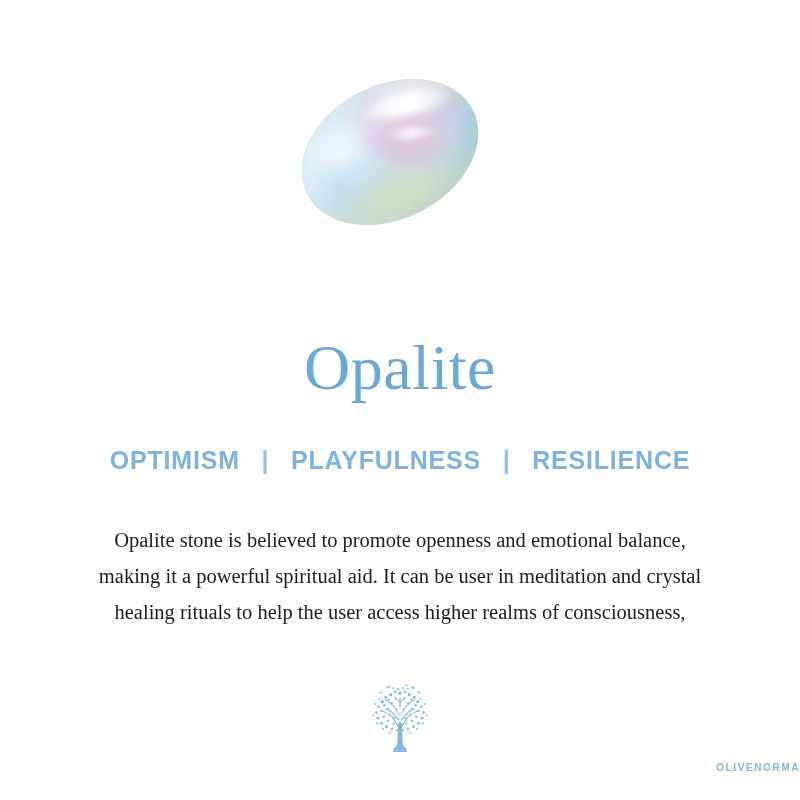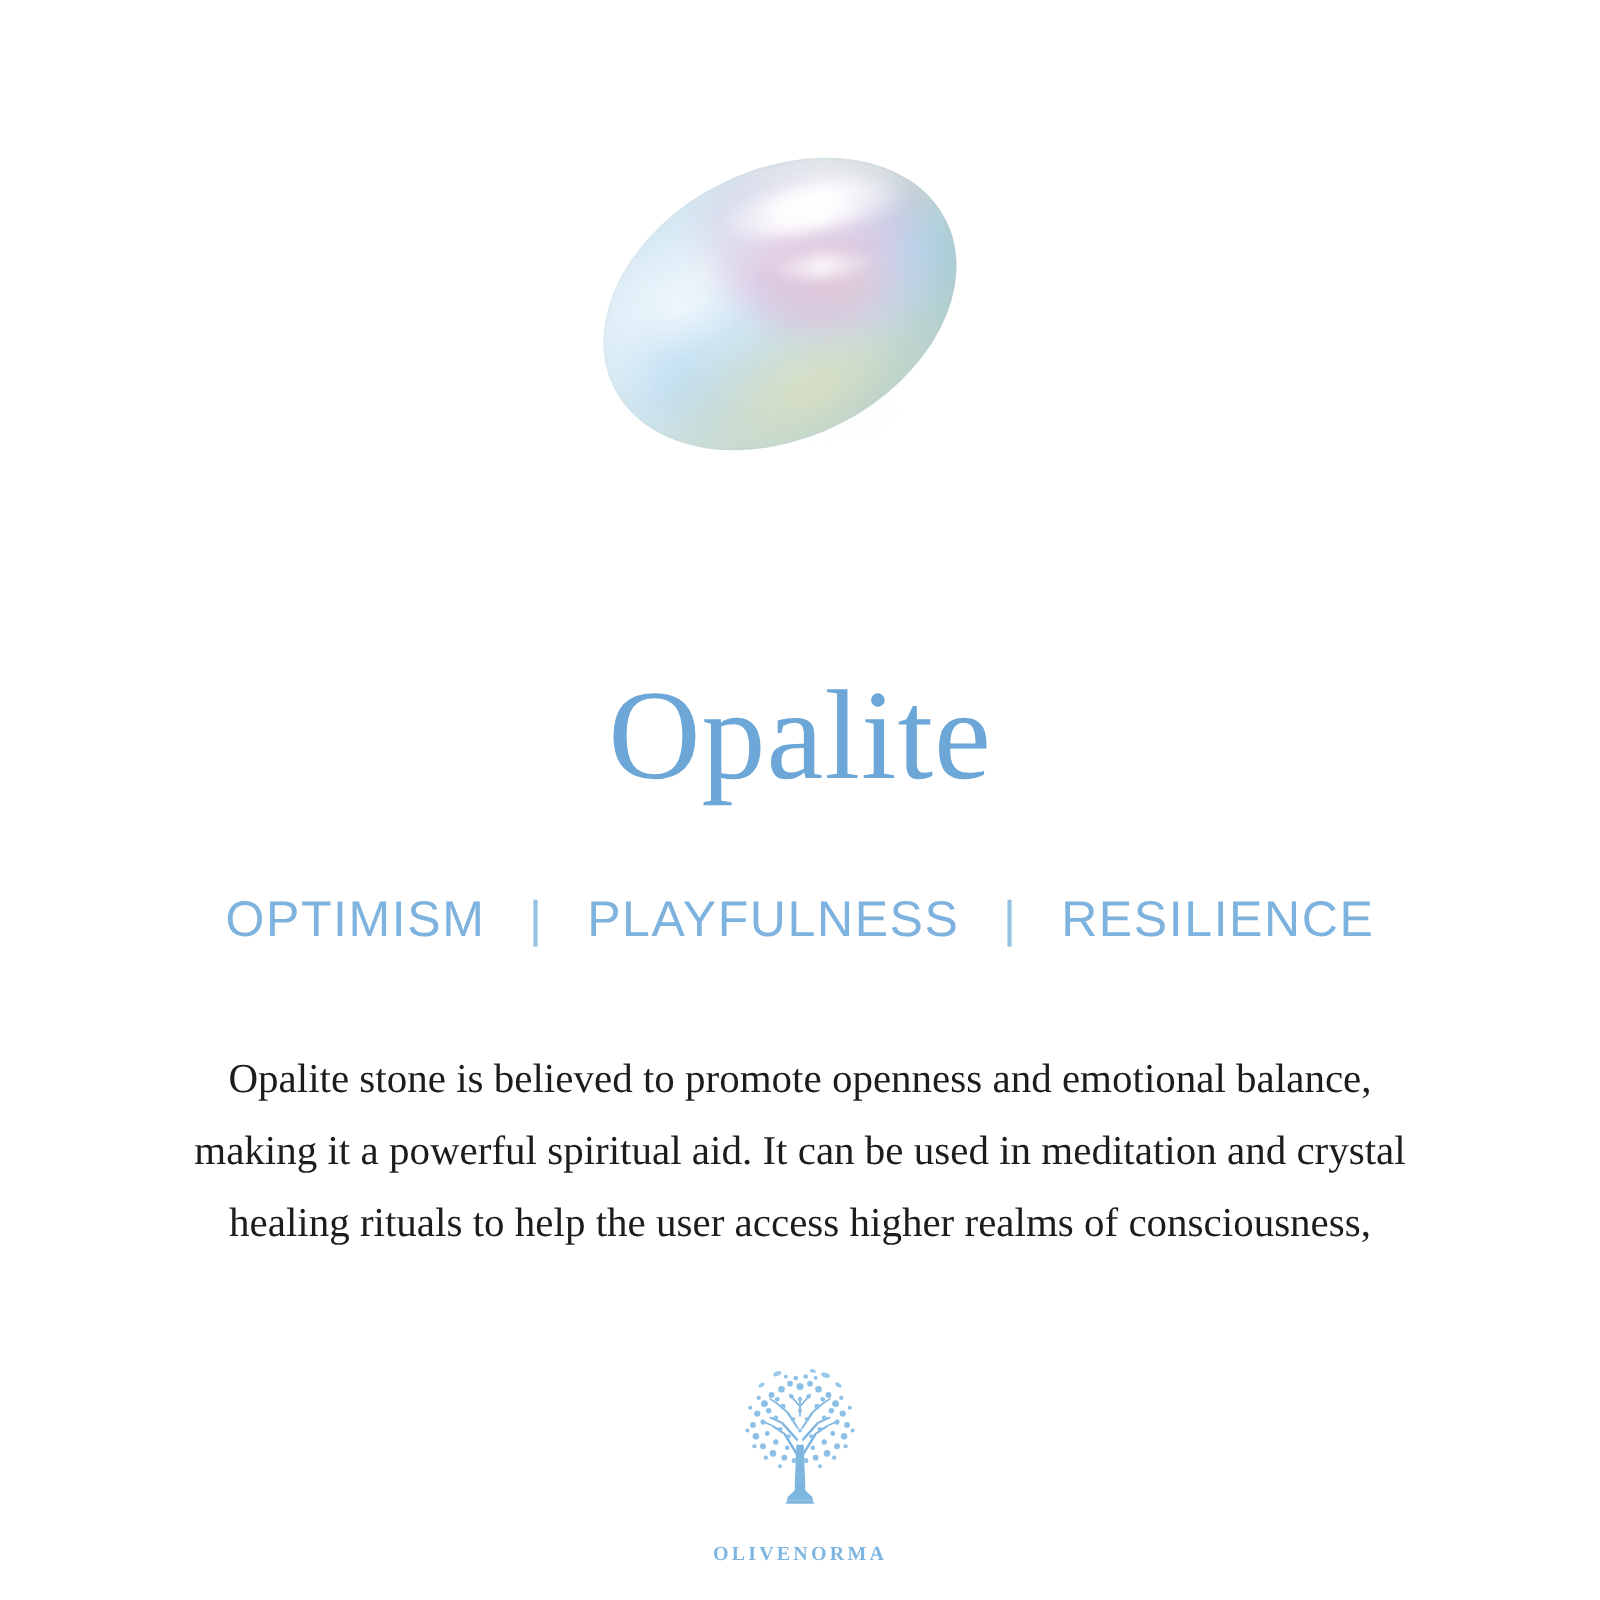--- a/index.html
+++ b/index.html
@@ -195,21 +195,21 @@
   
   .subtitle {
     position: absolute;
     left: 0;
     top: 444px;
     width: 800px;
     text-align: center;
     font-family: "Liberation Sans", "DejaVu Sans", sans-serif;
     font-size: 25px;
     line-height: 32px;
-    font-weight: 400;
+    font-weight: 700;
     color: #7db3de;
     letter-spacing: 0.8px;
     white-space: nowrap;
   }
   .subtitle .kw { display: inline; }
   .subtitle .sep {
     display: inline;
     padding: 0 14px;
     color: #93c2e4;
   }
@@ -237,26 +237,27 @@
     text-align: center;
   }
   .logo-mark {
     display: block;
     margin: 0 auto;
     width: 72px;
     height: 74px;
   }
   .logo-word {
     display: block;
-    margin-top: 14px;
-    font-family: Liberation Serif, serif;
+    margin-top: 4px;
+    font-family: Liberation Sans, sans-serif;
     font-size: 10px;
     font-weight: 700;
     letter-spacing: 1.6px;
     color: #7fb6e0;
+    text-align: right;
   }
 </style>
 </head>
 <body>
 
 <div class="card">
 
   <div class="stone-area">
     <div class="stone-wrap">
       <div class="stone-shadow"></div>
@@ -276,21 +277,21 @@
   <div class="subtitle">
     <span class="kw">OPTIMISM</span>
     <span class="sep">|</span>
     <span class="kw">PLAYFULNESS</span>
     <span class="sep">|</span>
     <span class="kw">RESILIENCE</span>
   </div>
 
   <div class="body-copy">
     <span class="ln">Opalite stone is believed to promote openness and emotional balance,</span>
-    <span class="ln">making it a powerful spiritual aid. It can be used in meditation and crystal</span>
+    <span class="ln">making it a powerful spiritual aid. It can be user in meditation and crystal</span>
     <span class="ln">healing rituals to help the user access higher realms of consciousness,</span>
   </div>
 
   <div class="logo">
     <svg class="logo-mark" viewBox="0 0 100 104" aria-hidden="true">
       <g fill="#7fb6e0">
 
         <path d="M47.4 54 L46.2 86 L41.5 90.5 L40.6 93.2 L59.4 93.2 L58.5 90.5 L53.8 86 L52.6 54 Z"></path>
         <path d="M41.2 93.2 L58.8 93.2 L60.2 95.4 L39.8 95.4 Z"></path>
 

